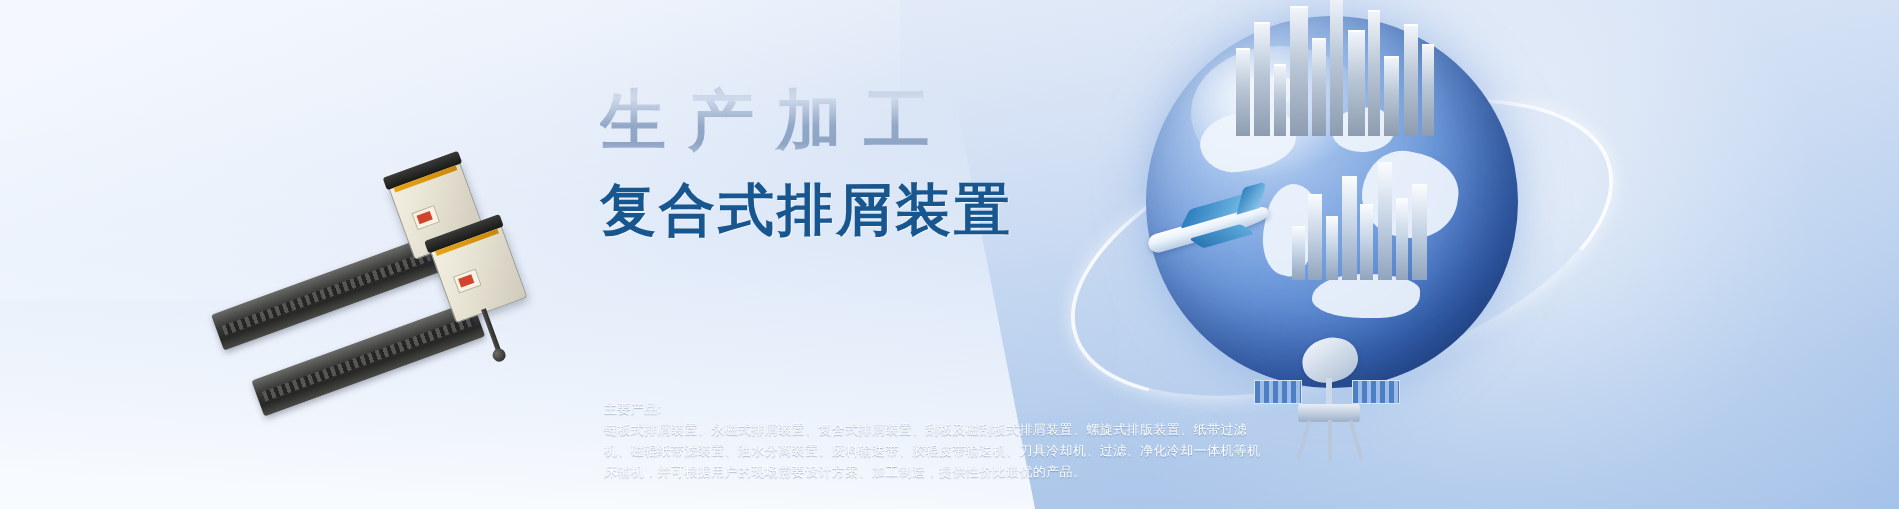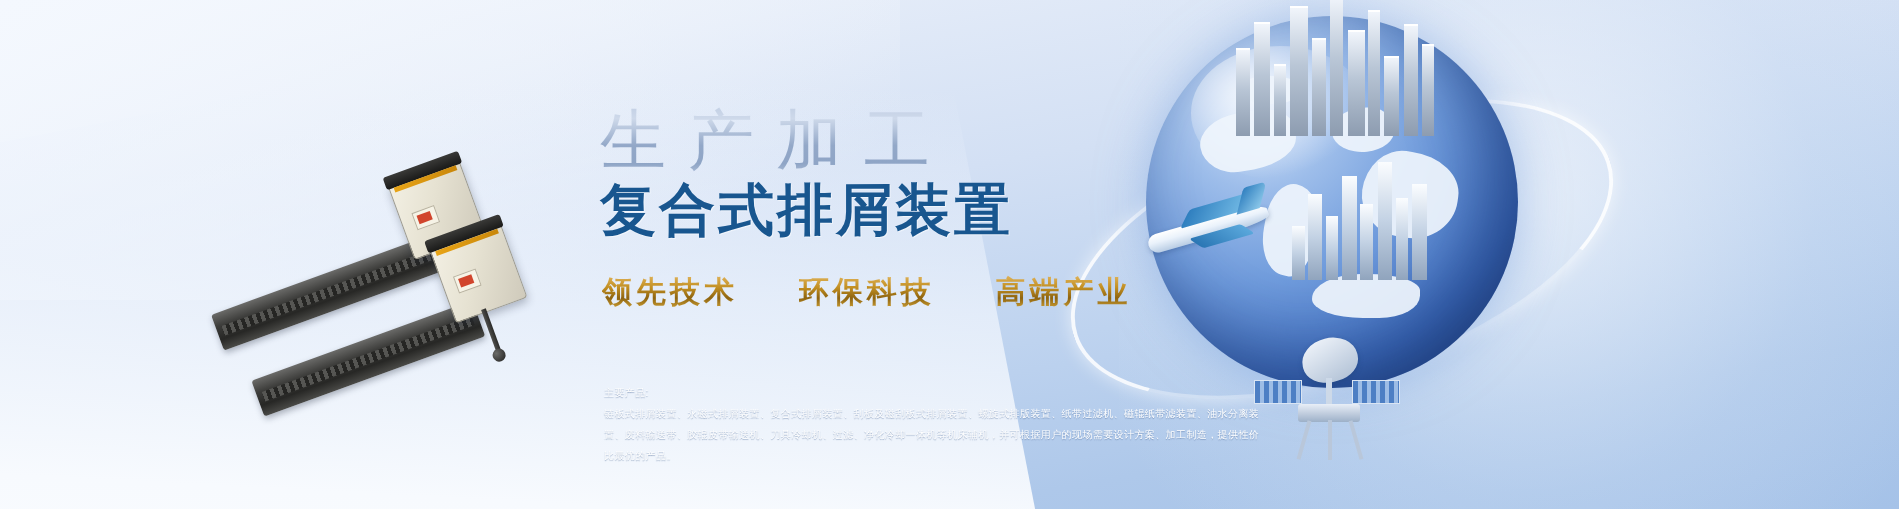--- a/index.html
+++ b/index.html
@@ -179,22 +179,22 @@
     position:absolute;top:82px;width:4px;height:40px;background:#b9c7da;
   }
   #sat .panel{
     position:absolute;top:42px;width:46px;height:22px;
     background:repeating-linear-gradient(90deg,#4d7fc4 0 5px,#9dbde6 5px 9px);
     border:1px solid #dae5f3;
   }
   
   #copy{position:absolute;left:0;top:0;width:100%;height:100%;}
   #headline-main{
-    position:absolute;left:600px;top:96px;
-    font-size:66px;letter-spacing:22px;font-weight:normal;
+    position:absolute;left:600px;top:76px;
+    font-size:66px;letter-spacing:22px;font-weight:bold;
     background:linear-gradient(180deg,#b9c8e0 0%,#ced9ea 25%,#93a8c8 55%,#8fa5c6 75%,#cbd7e9 100%);
     -webkit-background-clip:text;background-clip:text;color:transparent;
     -webkit-text-fill-color:transparent;
     text-shadow:none;
     white-space:nowrap;
   }
   #headline-sub{
     position:absolute;left:600px;top:173px;
     font-size:56px;letter-spacing:3px;font-weight:bold;
     color:#18568f;
@@ -206,24 +206,24 @@
     white-space:nowrap;
     font-size:30px;font-weight:bold;letter-spacing:4px;
   }
   #tagline span{
     background:linear-gradient(180deg,#e0b45c 0%,#c28f22 38%,#8e6410 70%,#c99c33 100%);
     -webkit-background-clip:text;background-clip:text;
     color:transparent;-webkit-text-fill-color:transparent;
   }
   #tagline .gap{display:inline-block;width:36px;}
   #desc{
-    position:absolute;left:604px;top:382px;
+    position:absolute;left:604px;top:398px;
     width:660px;
     color:#ffffff;
-    font-size:10px;
+    font-size:13px;
     line-height:21px;
     letter-spacing:.4px;
     text-shadow:0 1px 1px rgba(60,90,140,.45);
   }
   #desc .title{display:block;}
 </style>
 </head>
 <body>
 
 <div id="banner">
@@ -308,27 +308,20 @@
     <div class="leg" style="left:240px;top:104px;"></div>
     <div class="wheel" style="left:235px;top:146px;"></div>
   </div>
 
   <div id="copy">
 
     <div id="headline-main">生产加工</div>
 
     <div id="headline-sub">复合式排屑装置</div>
 
-    <div id="tagline">
-      <span>领先技术</span>
-      <span class="gap"></span>
-      <span>环保科技</span>
-      <span class="gap"></span>
-      <span>高端产业</span>
-    </div>
 
     <div id="desc">
       <span class="title">主要产品:</span>
       <span>链板式排屑装置、永磁式排屑装置、复合式排屑装置、刮板及磁刮板式排屑装置、螺旋式排版装置、纸带过滤机、磁辊纸带滤装置、油水分离装置、废料输送带、胶辊皮带输送机、刀具冷却机、过滤、净化冷却一体机等机床辅机，并可根据用户的现场需要设计方案、加工制造，提供性价比最优的产品。</span>
     </div>
 
   </div>
 </div>
 
 </body></html>

